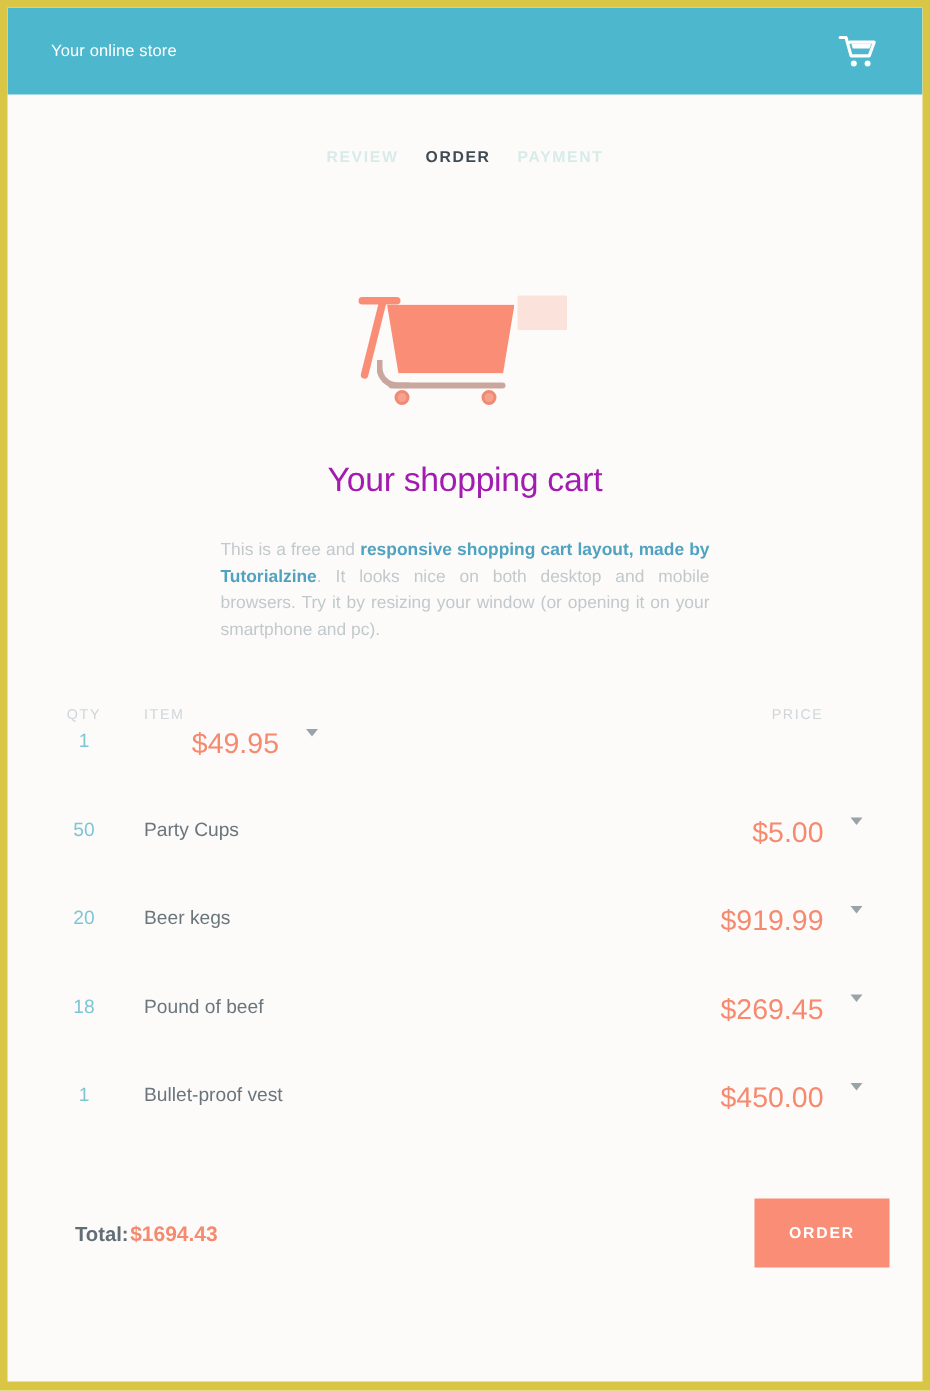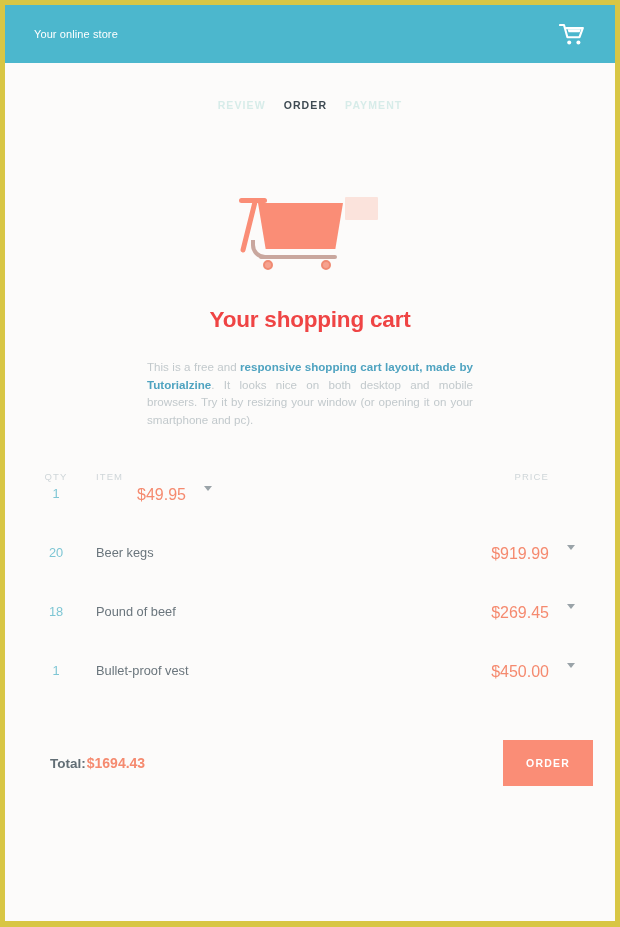--- a/index.html
+++ b/index.html
@@ -155,22 +155,22 @@
     border: 2px solid #f08a72;
   }
   .illus .wheel.w1 { left: 28px; }
   .illus .wheel.w2 { left: 86px; }
 
   
   .title {
     text-align: center;
     margin-top: 33px;
     font-size: 22.5px;
-    font-weight: 700;
-    color: #ef4444;
+    font-weight: 400;
+    color: #a21caf;
     letter-spacing: -.2px;
   }
 
   .intro {
     width: 326px;
     margin: 25px auto 16px auto;
     text-align: justify;
     font-size: 11.6px;
     line-height: 17.6px;
     color: #c2c9cc;
@@ -210,21 +210,21 @@
   .trow .c-qty {
     color: #7ec6d4;
     font-size: 12.8px;
   }
   .trow .c-item {
     color: #6a757c;
     font-size: 12.8px;
   }
   .trow .c-price {
     color: #f58a6f;
-    font-size: 16px;
+    font-size: 19px;
   }
   .caret {
     width: 0; height: 0;
     border-left: 4.5px solid transparent;
     border-right: 4.5px solid transparent;
     border-top: 5px solid #9aa3a8;
   }
 
   
   .foot {
@@ -310,20 +310,28 @@
       </div>
 
       <div class="trow">
         <div class="c-qty">1</div>
         <div class="c-price">$49.95</div>
         <div class="c-caret">
           <span class="caret"></span>
         </div>
       </div>
 
+      <div class="trow">
+        <div class="c-qty">50</div>
+        <div class="c-item">Party Cups</div>
+        <div class="c-price">$5.00</div>
+        <div class="c-caret">
+          <span class="caret"></span>
+        </div>
+      </div>
 
       <div class="trow">
         <div class="c-qty">20</div>
         <div class="c-item">Beer kegs</div>
         <div class="c-price">$919.99</div>
         <div class="c-caret">
           <span class="caret"></span>
         </div>
       </div>
 

